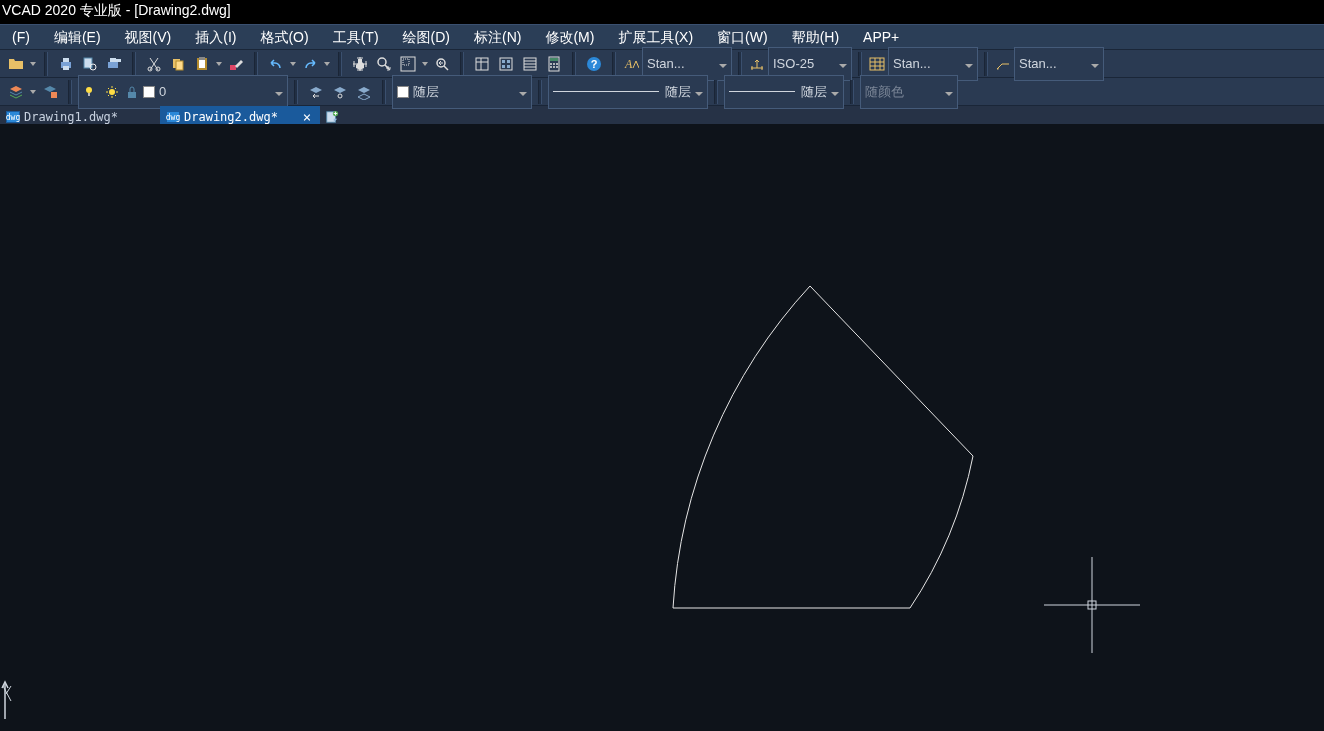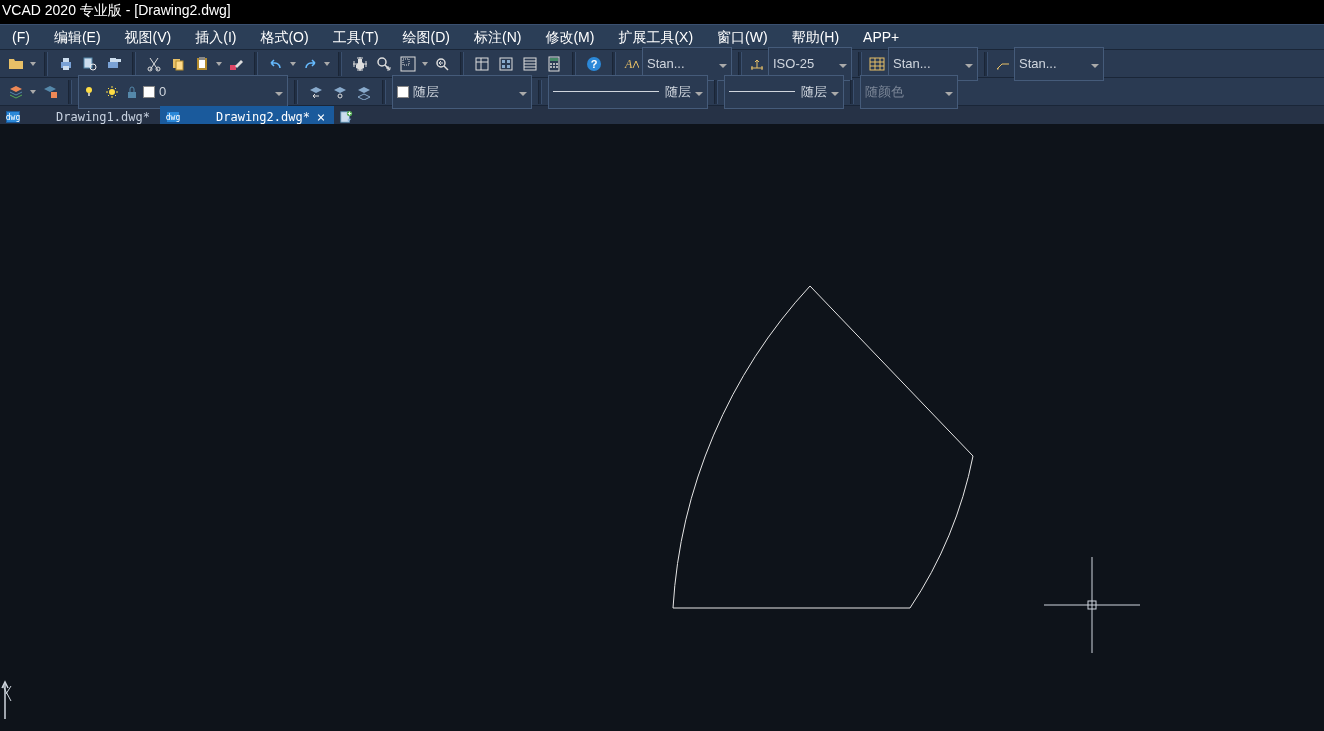--- a/index.html
+++ b/index.html
@@ -151,21 +151,21 @@
   color: #c8d2e0;
   padding: 0 6px;
   cursor: pointer;
   gap: 4px;
 }
 .doc-tab.active { background: #1a5a9c; color: #fff; }
 .doc-tab .tab-icon {
   width: 14px; height: 12px; background: #2b88d8; border: 1px solid #1a5a9c; font-size: 8px;
   color: #fff; display: flex; align-items: center; justify-content: center;
 }
-.doc-tab .tab-label { flex: 1; white-space: nowrap; overflow: hidden; margin-left: 32px; }
+.doc-tab .tab-label { flex: 1; white-space: nowrap; overflow: hidden; }
 .doc-tab .tab-close {
   width: 14px; height: 14px; display: flex; align-items: center; justify-content: center;
   font-size: 14px; line-height: 1;
 }
 .new-tab {
   width: 24px;
   display: flex; align-items: center; justify-content: center;
   cursor: pointer;
 }
 .new-tab svg { width: 14px; height: 14px; }

